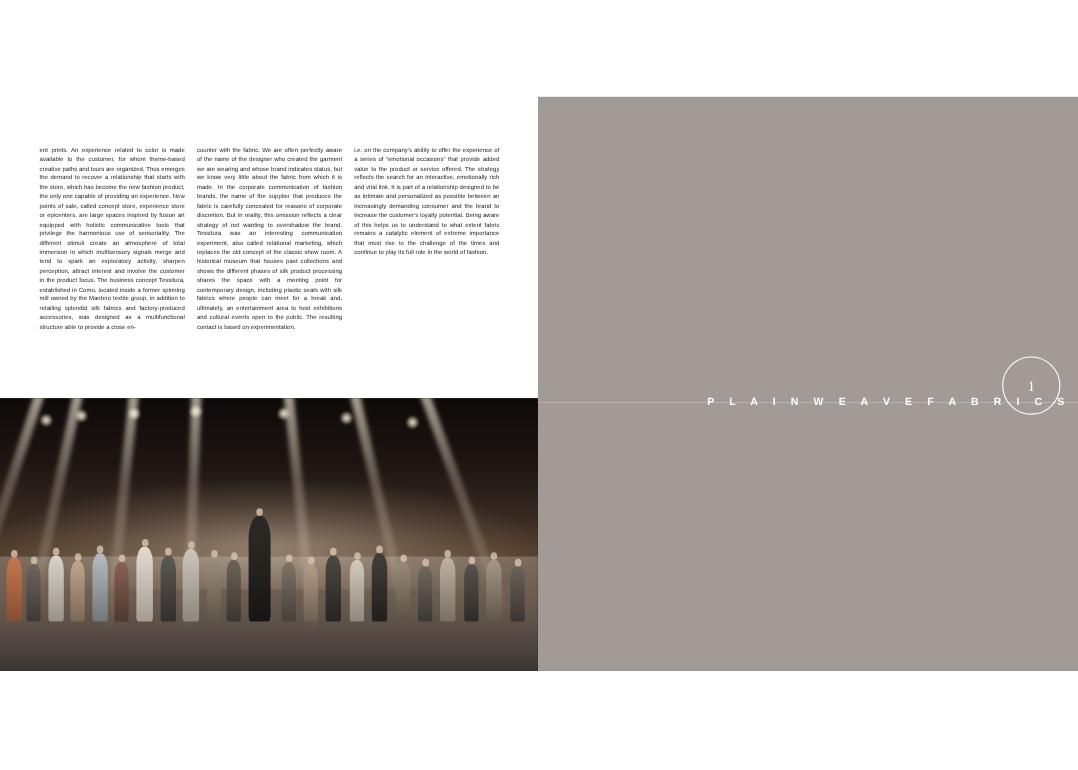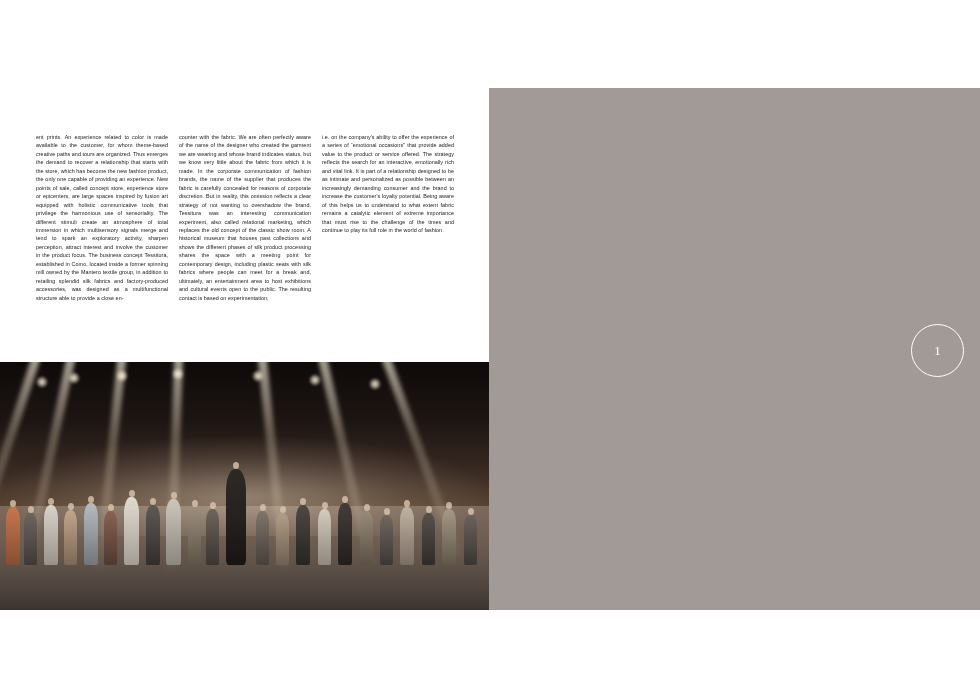--- a/index.html
+++ b/index.html
@@ -282,18 +282,19 @@
         <span class="head"></span>
       </div>
     <div class="figure" style="left:442px; width:14px; height:56px; background:linear-gradient(180deg,#a89a88,#615849);">
         <span class="head"></span>
       </div>
     <div class="figure" style="left:464px; width:13px; height:50px; background:linear-gradient(180deg,#6a625a,#383431);">
         <span class="head"></span>
       </div>
   </div>
 
+  <div class="section-title">P L A I N   W E A V E   F A B R I C S</div>
 
   <div class="page-circle">
     <span>1</span>
   </div>
 
 </div>
 
 </body></html>

